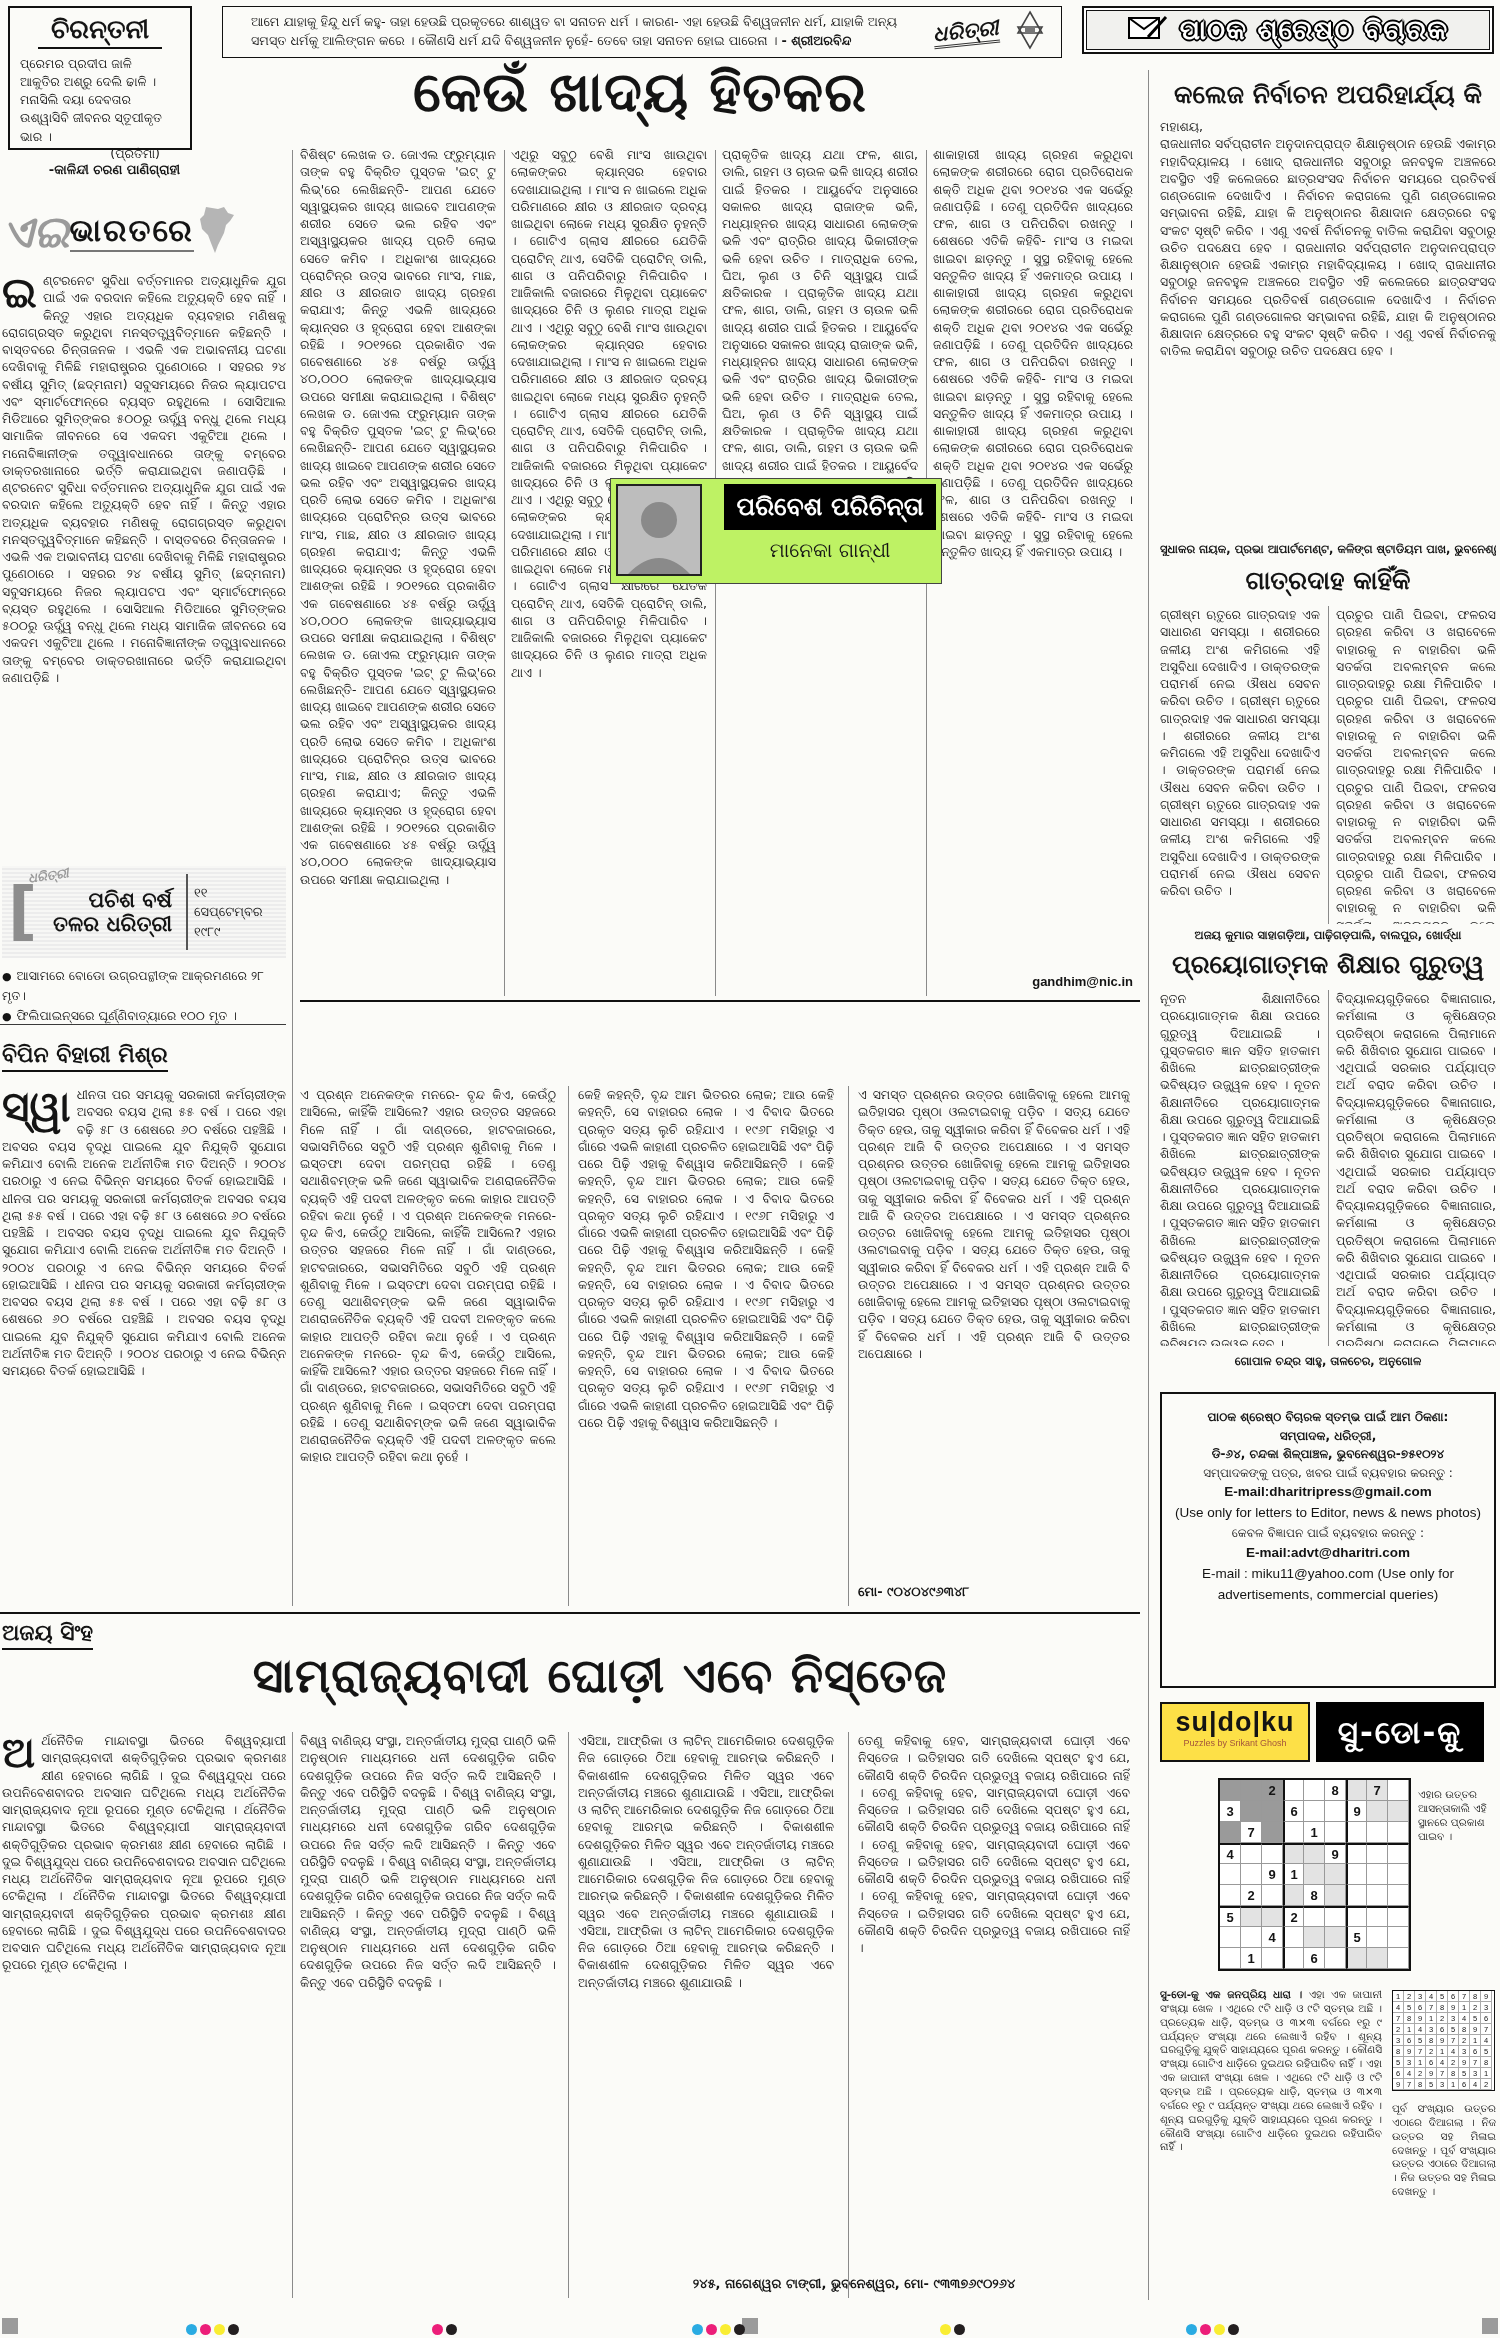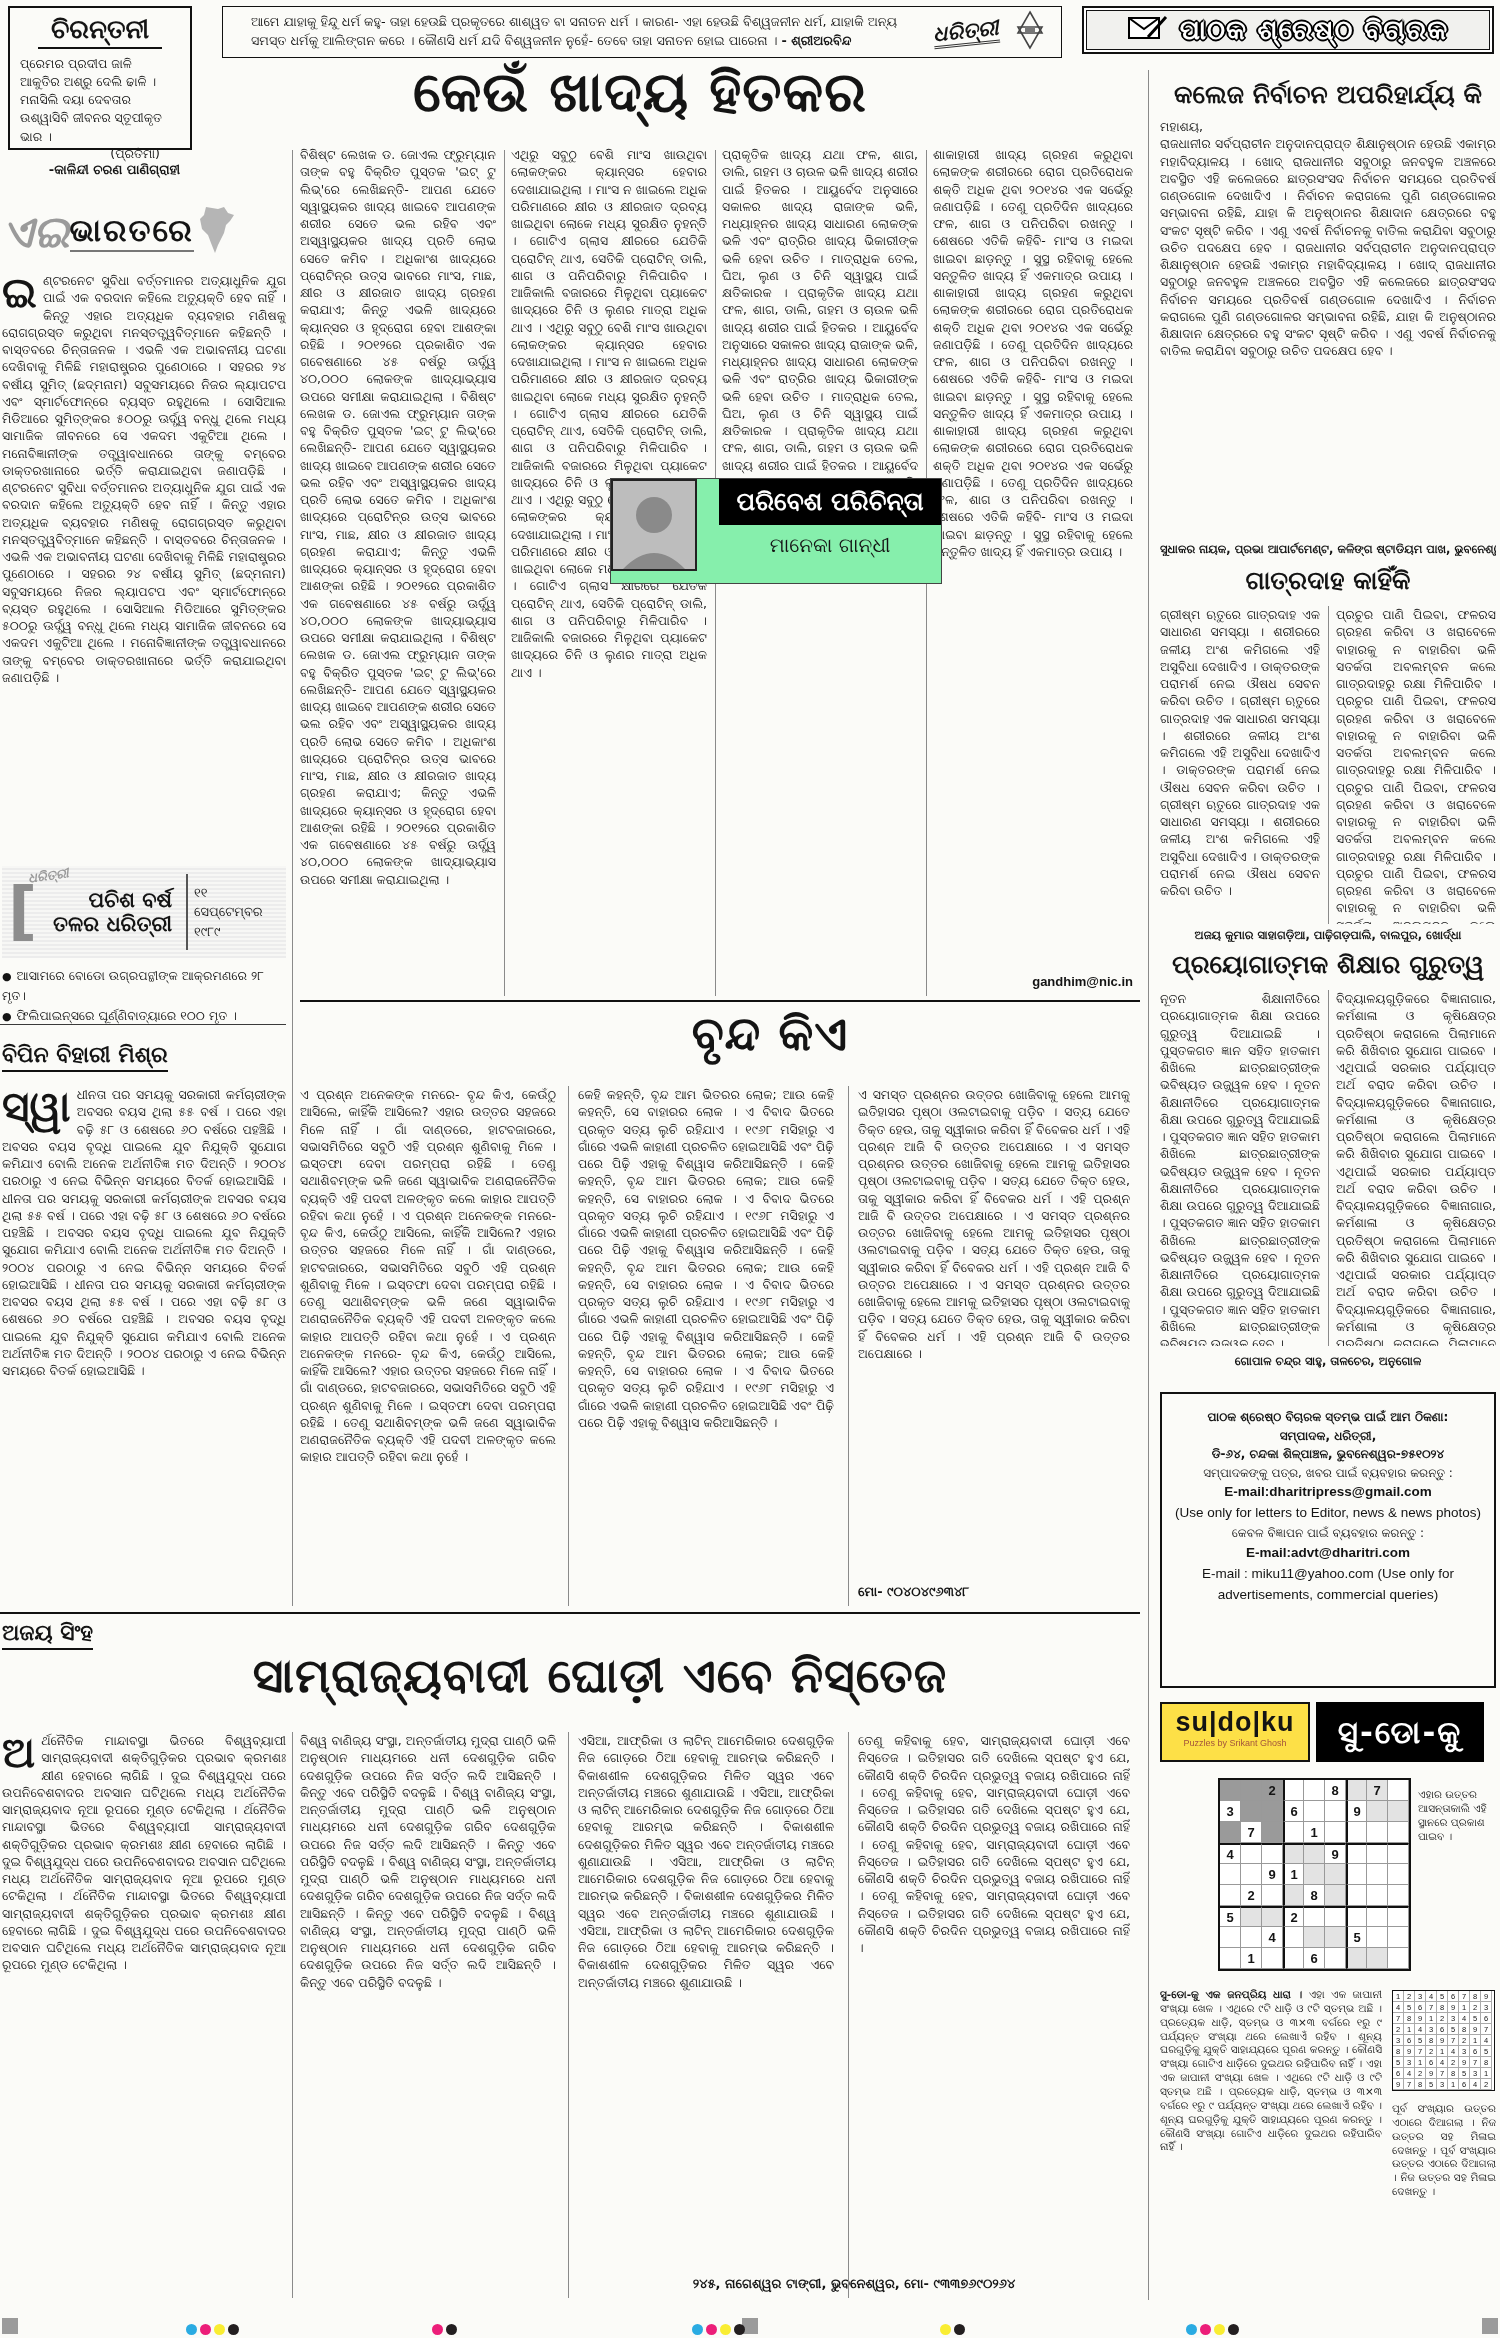--- a/index.html
+++ b/index.html
@@ -35,21 +35,21 @@
 
   .main-headline { font-size:55px; font-weight:bold; text-align:center; letter-spacing:1px; }
   .sec-headline  { font-size:47px; font-weight:bold; text-align:center; letter-spacing:1px; }
   .byline-head { font-size:22px; font-weight:bold; border-bottom:2px solid #111; display:inline-block; padding-bottom:3px; }
   .letter-head { font-size:25px; font-weight:bold; text-align:center; }
   .sig-line { font-size:11.5px; font-weight:bold; text-align:center; overflow:hidden; white-space:nowrap; }
 
   .dropcap { float:left; font-size:42px; line-height:0.85; font-weight:bold; padding:3px 6px 0 0; }
 
   
-  .author-box { background:#86efac; border:1px solid #444; display:flex; gap:22px; }
+  .author-box { background:#bef264; border:1px solid #444; display:flex; padding:5px; gap:22px; }
   .author-photo { width:86px; height:92px; border:2px solid #222; background:linear-gradient(135deg,#cfcfcf,#8f8f8f); position:relative; overflow:hidden; }
   .author-right { flex:1; display:flex; flex-direction:column; }
   .author-kicker { background:#000; color:#fff; font-size:25px; font-weight:bold; text-align:center; padding:8px 4px; }
   .author-name { font-size:20px; text-align:center; padding-top:8px; }
 
   
   .yrs-box { background:repeating-linear-gradient(0deg,#ececec 0 2px,#f7f7f5 2px 4px); display:flex; align-items:center; padding:4px 6px; position:relative; }
   .yrs-bracket { font-size:64px; font-weight:bold; color:#8d8d8d; line-height:0.9; }
   .yrs-logo { position:absolute; top:2px; left:26px; font-size:13px; font-weight:bold; font-style:italic; color:#9a9a9a; transform:rotate(-8deg); }
   .yrs-title { flex:1; text-align:right; font-size:21px; font-weight:bold; line-height:1.15; padding-right:8px; }
@@ -193,21 +193,20 @@
       </svg>
     </div>
     <div class="author-right">
       <div class="author-kicker">ପରିବେଶ ପରିଚିନ୍ତା</div>
       <div class="author-name">ମାନେକା ଗାନ୍ଧୀ</div>
     </div>
   </div>
 
   <div class="abs thick-h" style="left:300px;top:1000px;width:840px;"></div>
 
-  <div class="abs sec-headline" style="left:460px;top:1006px;width:620px;">ବୃନ୍ଦ କିଏ</div>
 
   <div class="abs just" style="left:300px;top:1086px;width:256px;height:520px;">ଏ ପ୍ରଶ୍ନ ଅନେକଙ୍କ ମନରେ- ବୃନ୍ଦ କିଏ, କେଉଁଠୁ ଆସିଲେ, କାହିଁକି ଆସିଲେ? ଏହାର ଉତ୍ତର ସହଜରେ ମିଳେ ନାହିଁ । ଗାଁ ଦାଣ୍ଡରେ, ହାଟବଜାରରେ, ସଭାସମିତିରେ ସବୁଠି ଏହି ପ୍ରଶ୍ନ ଶୁଣିବାକୁ ମିଳେ । ଇସ୍ତଫା ଦେବା ପରମ୍ପରା ରହିଛି । ତେଣୁ ସଥାଶିବମ୍‌ଙ୍କ ଭଳି ଜଣେ ସ୍ୱାଭାବିକ ଅଣରାଜନୈତିକ ବ୍ୟକ୍ତି ଏହି ପଦବୀ ଅଳଙ୍କୃତ କଲେ କାହାର ଆପତ୍ତି ରହିବା କଥା ନୁହେଁ । ଏ ପ୍ରଶ୍ନ ଅନେକଙ୍କ ମନରେ- ବୃନ୍ଦ କିଏ, କେଉଁଠୁ ଆସିଲେ, କାହିଁକି ଆସିଲେ? ଏହାର ଉତ୍ତର ସହଜରେ ମିଳେ ନାହିଁ । ଗାଁ ଦାଣ୍ଡରେ, ହାଟବଜାରରେ, ସଭାସମିତିରେ ସବୁଠି ଏହି ପ୍ରଶ୍ନ ଶୁଣିବାକୁ ମିଳେ । ଇସ୍ତଫା ଦେବା ପରମ୍ପରା ରହିଛି । ତେଣୁ ସଥାଶିବମ୍‌ଙ୍କ ଭଳି ଜଣେ ସ୍ୱାଭାବିକ ଅଣରାଜନୈତିକ ବ୍ୟକ୍ତି ଏହି ପଦବୀ ଅଳଙ୍କୃତ କଲେ କାହାର ଆପତ୍ତି ରହିବା କଥା ନୁହେଁ । ଏ ପ୍ରଶ୍ନ ଅନେକଙ୍କ ମନରେ- ବୃନ୍ଦ କିଏ, କେଉଁଠୁ ଆସିଲେ, କାହିଁକି ଆସିଲେ? ଏହାର ଉତ୍ତର ସହଜରେ ମିଳେ ନାହିଁ । ଗାଁ ଦାଣ୍ଡରେ, ହାଟବଜାରରେ, ସଭାସମିତିରେ ସବୁଠି ଏହି ପ୍ରଶ୍ନ ଶୁଣିବାକୁ ମିଳେ । ଇସ୍ତଫା ଦେବା ପରମ୍ପରା ରହିଛି । ତେଣୁ ସଥାଶିବମ୍‌ଙ୍କ ଭଳି ଜଣେ ସ୍ୱାଭାବିକ ଅଣରାଜନୈତିକ ବ୍ୟକ୍ତି ଏହି ପଦବୀ ଅଳଙ୍କୃତ କଲେ କାହାର ଆପତ୍ତି ରହିବା କଥା ନୁହେଁ ।</div>
   <div class="abs just" style="left:578px;top:1086px;width:256px;height:520px;">କେହି କହନ୍ତି, ବୃନ୍ଦ ଆମ ଭିତରର ଲୋକ; ଆଉ କେହି କହନ୍ତି, ସେ ବାହାରର ଲୋକ । ଏ ବିବାଦ ଭିତରେ ପ୍ରକୃତ ସତ୍ୟ ଲୁଚି ରହିଯାଏ । ୧୯୬୮ ମସିହାରୁ ଏ ଗାଁରେ ଏଭଳି କାହାଣୀ ପ୍ରଚଳିତ ହୋଇଆସିଛି ଏବଂ ପିଢ଼ି ପରେ ପିଢ଼ି ଏହାକୁ ବିଶ୍ୱାସ କରିଆସିଛନ୍ତି । କେହି କହନ୍ତି, ବୃନ୍ଦ ଆମ ଭିତରର ଲୋକ; ଆଉ କେହି କହନ୍ତି, ସେ ବାହାରର ଲୋକ । ଏ ବିବାଦ ଭିତରେ ପ୍ରକୃତ ସତ୍ୟ ଲୁଚି ରହିଯାଏ । ୧୯୬୮ ମସିହାରୁ ଏ ଗାଁରେ ଏଭଳି କାହାଣୀ ପ୍ରଚଳିତ ହୋଇଆସିଛି ଏବଂ ପିଢ଼ି ପରେ ପିଢ଼ି ଏହାକୁ ବିଶ୍ୱାସ କରିଆସିଛନ୍ତି । କେହି କହନ୍ତି, ବୃନ୍ଦ ଆମ ଭିତରର ଲୋକ; ଆଉ କେହି କହନ୍ତି, ସେ ବାହାରର ଲୋକ । ଏ ବିବାଦ ଭିତରେ ପ୍ରକୃତ ସତ୍ୟ ଲୁଚି ରହିଯାଏ । ୧୯୬୮ ମସିହାରୁ ଏ ଗାଁରେ ଏଭଳି କାହାଣୀ ପ୍ରଚଳିତ ହୋଇଆସିଛି ଏବଂ ପିଢ଼ି ପରେ ପିଢ଼ି ଏହାକୁ ବିଶ୍ୱାସ କରିଆସିଛନ୍ତି । କେହି କହନ୍ତି, ବୃନ୍ଦ ଆମ ଭିତରର ଲୋକ; ଆଉ କେହି କହନ୍ତି, ସେ ବାହାରର ଲୋକ । ଏ ବିବାଦ ଭିତରେ ପ୍ରକୃତ ସତ୍ୟ ଲୁଚି ରହିଯାଏ । ୧୯୬୮ ମସିହାରୁ ଏ ଗାଁରେ ଏଭଳି କାହାଣୀ ପ୍ରଚଳିତ ହୋଇଆସିଛି ଏବଂ ପିଢ଼ି ପରେ ପିଢ଼ି ଏହାକୁ ବିଶ୍ୱାସ କରିଆସିଛନ୍ତି ।</div>
   <div class="abs just" style="left:858px;top:1086px;width:272px;height:496px;">ଏ ସମସ୍ତ ପ୍ରଶ୍ନର ଉତ୍ତର ଖୋଜିବାକୁ ହେଲେ ଆମକୁ ଇତିହାସର ପୃଷ୍ଠା ଓଲଟାଇବାକୁ ପଡ଼ିବ । ସତ୍ୟ ଯେତେ ତିକ୍ତ ହେଉ, ତାକୁ ସ୍ୱୀକାର କରିବା ହିଁ ବିବେକର ଧର୍ମ । ଏହି ପ୍ରଶ୍ନ ଆଜି ବି ଉତ୍ତର ଅପେକ୍ଷାରେ । ଏ ସମସ୍ତ ପ୍ରଶ୍ନର ଉତ୍ତର ଖୋଜିବାକୁ ହେଲେ ଆମକୁ ଇତିହାସର ପୃଷ୍ଠା ଓଲଟାଇବାକୁ ପଡ଼ିବ । ସତ୍ୟ ଯେତେ ତିକ୍ତ ହେଉ, ତାକୁ ସ୍ୱୀକାର କରିବା ହିଁ ବିବେକର ଧର୍ମ । ଏହି ପ୍ରଶ୍ନ ଆଜି ବି ଉତ୍ତର ଅପେକ୍ଷାରେ । ଏ ସମସ୍ତ ପ୍ରଶ୍ନର ଉତ୍ତର ଖୋଜିବାକୁ ହେଲେ ଆମକୁ ଇତିହାସର ପୃଷ୍ଠା ଓଲଟାଇବାକୁ ପଡ଼ିବ । ସତ୍ୟ ଯେତେ ତିକ୍ତ ହେଉ, ତାକୁ ସ୍ୱୀକାର କରିବା ହିଁ ବିବେକର ଧର୍ମ । ଏହି ପ୍ରଶ୍ନ ଆଜି ବି ଉତ୍ତର ଅପେକ୍ଷାରେ । ଏ ସମସ୍ତ ପ୍ରଶ୍ନର ଉତ୍ତର ଖୋଜିବାକୁ ହେଲେ ଆମକୁ ଇତିହାସର ପୃଷ୍ଠା ଓଲଟାଇବାକୁ ପଡ଼ିବ । ସତ୍ୟ ଯେତେ ତିକ୍ତ ହେଉ, ତାକୁ ସ୍ୱୀକାର କରିବା ହିଁ ବିବେକର ଧର୍ମ । ଏହି ପ୍ରଶ୍ନ ଆଜି ବି ଉତ୍ତର ଅପେକ୍ଷାରେ ।</div>
   <div class="abs bold" style="left:858px;top:1584px;width:272px;font-size:13px;">ମୋ- ୯୦୪୦୪୯୬୩୪୮</div>
 
   <div class="abs rule-v" style="left:292px;top:150px;height:1456px;"></div>
   <div class="abs rule-v" style="left:568px;top:1086px;height:520px;"></div>
   <div class="abs rule-v" style="left:848px;top:1086px;height:520px;"></div>
 

